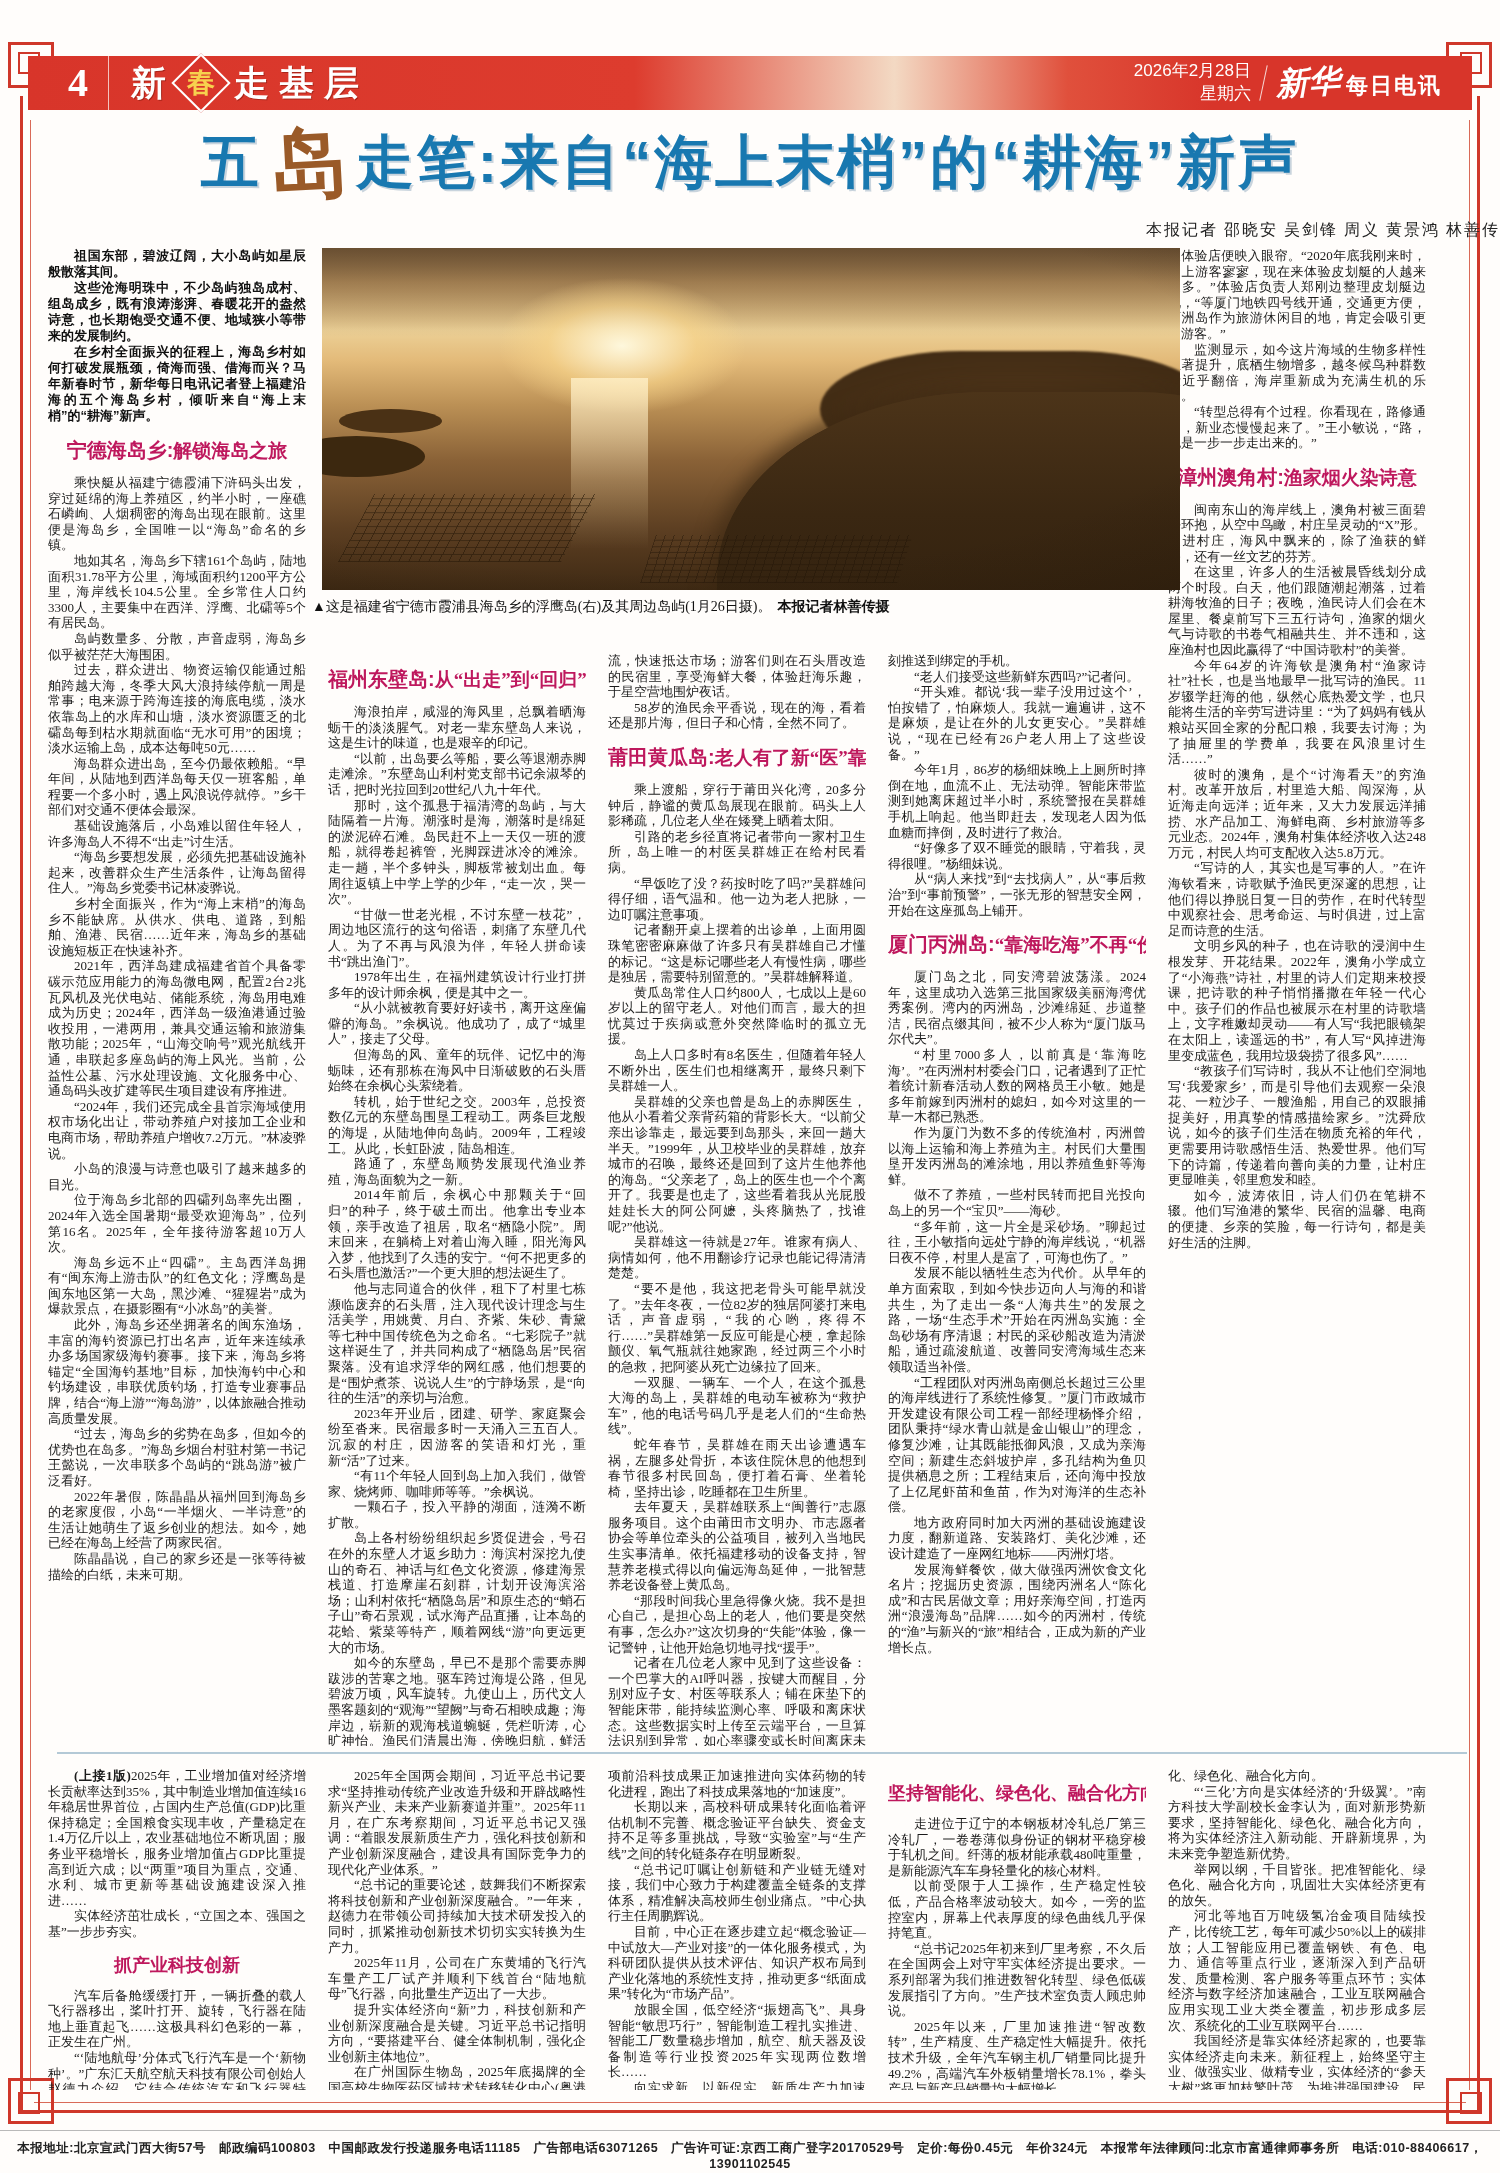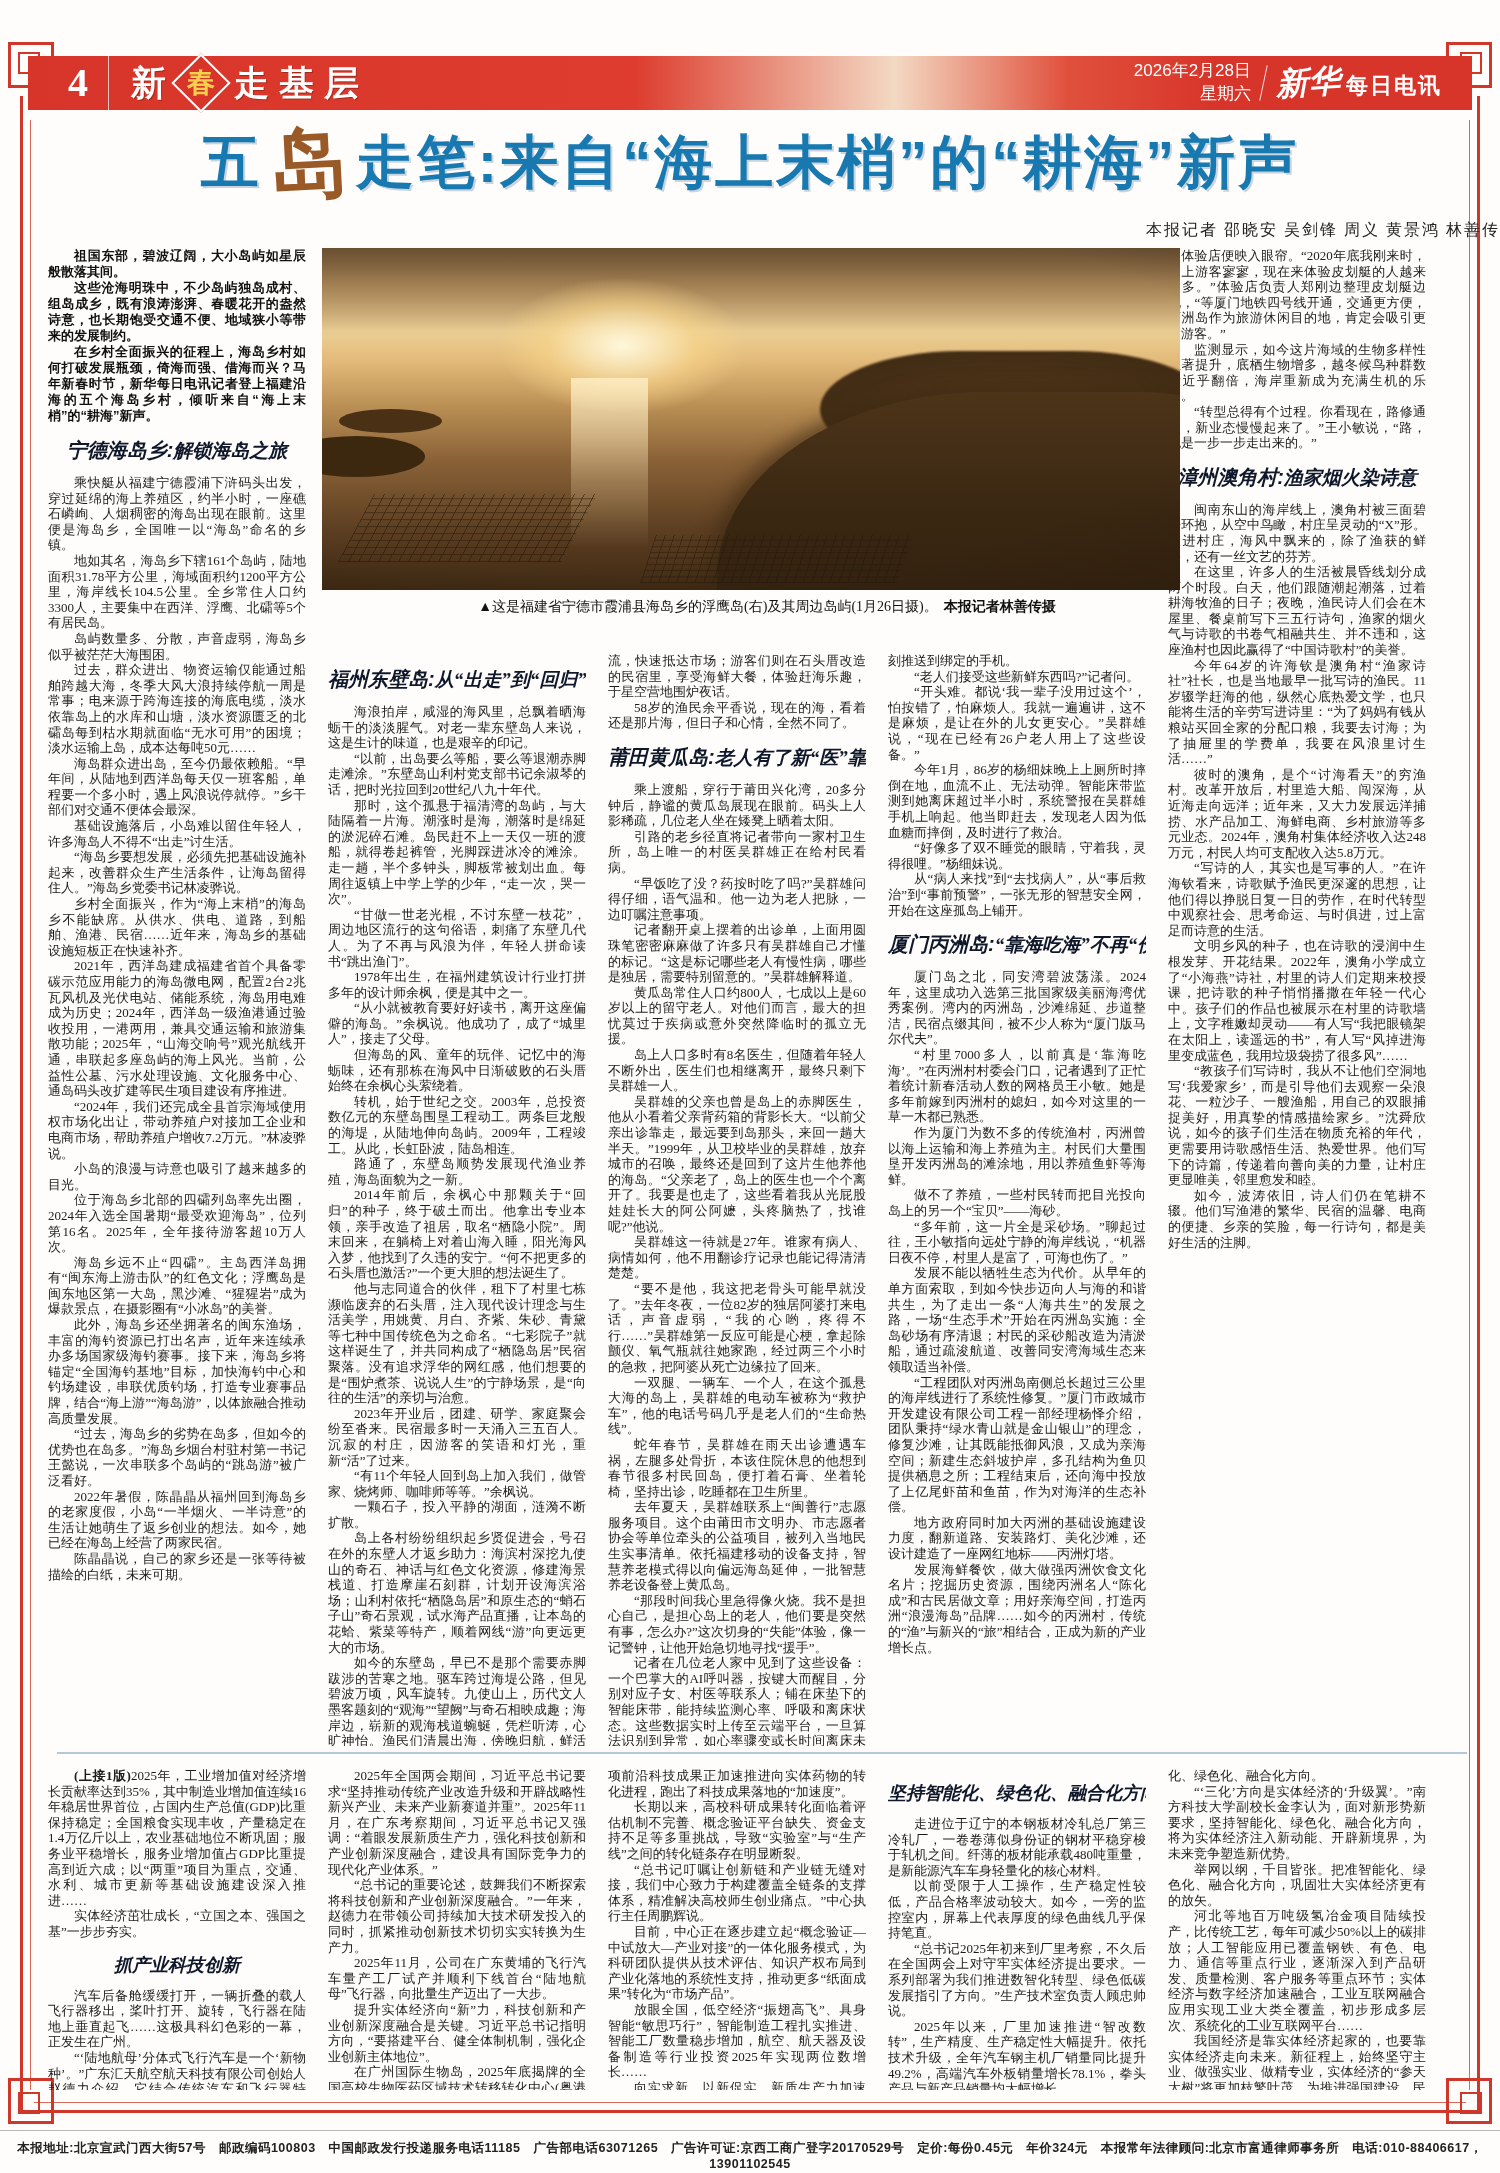--- a/index.html
+++ b/index.html
@@ -53,21 +53,21 @@
   
   .cols{position:absolute;left:48px;width:1410px;display:flex;gap:22px;}
   .cols.main{top:248px;height:1498px;}
   .cols.bottom{top:1768px;height:322px;}
   .col{flex:0 0 258px;width:258px;overflow:hidden;}
   .col p{margin:0;text-indent:2em;font-size:13px;line-height:15.6px;text-align:justify;color:#1b1b1b;
          font-family:"Liberation Serif",serif;}
   .col p.ni{text-indent:0;}
   .col p.lead{font-family:"Liberation Sans",sans-serif;font-weight:bold;color:#101010;line-height:16px;}
   .col p b{font-weight:bold;}
-  .col h3{text-align:center;margin:13px 0 11px;white-space:nowrap;font-weight:bold;color:#0f172a;font-style:italic;}
+  .col h3{text-align:center;margin:13px 0 11px;white-space:nowrap;font-weight:bold;color:#be185d;}
   .h-bold{font-family:"Liberation Sans",sans-serif;font-size:20px;font-weight:900;}
   .h-kai{font-family:"Liberation Serif",serif;font-size:19px;font-weight:bold;}
   .col h3.plain{font-family:"Liberation Sans",sans-serif;font-size:18px;font-weight:900;letter-spacing:0;}
   .pad-photo{padding-top:405px;}
   
   .photo{position:absolute;left:322px;top:248px;width:858px;height:342px;overflow:hidden;
          background:linear-gradient(180deg,#7c5f3e 0%,#c29a64 10%,#ecd096 24%,#e3ba79 33%,#bb9055 46%,#8a6237 62%,#5d3f22 82%,#3f2a14 100%);}
   .ph{position:absolute;}
   .ph-sun{left:14%;top:2%;width:42%;height:70%;
           background:radial-gradient(ellipse 46% 38% at 50% 38%,rgba(255,250,225,.95) 0%,rgba(250,215,140,.6) 45%,rgba(250,215,140,0) 75%);}
@@ -81,21 +81,21 @@
   .ph-islet2{left:-4%;top:55%;width:16%;height:12%;border-radius:50%;background:#3c280f;}
   .ph-raft1{left:4%;top:72%;width:26%;height:20%;opacity:.75;transform:skewX(-28deg);
      background:repeating-linear-gradient(0deg,rgba(40,26,10,.8) 0 1px,transparent 1px 7px),
                 repeating-linear-gradient(90deg,rgba(40,26,10,.8) 0 1px,transparent 1px 10px);}
   .ph-raft2{left:38%;top:84%;width:30%;height:14%;opacity:.6;transform:skewX(-18deg);
      background:repeating-linear-gradient(0deg,rgba(35,22,8,.8) 0 1px,transparent 1px 6px),
                 repeating-linear-gradient(90deg,rgba(35,22,8,.8) 0 1px,transparent 1px 9px);}
   .ph-haze{left:0;top:0;width:100%;height:26%;background:linear-gradient(180deg,rgba(90,66,40,.55),rgba(90,66,40,0));}
   .ph-vig{left:0;top:0;width:100%;height:100%;
      background:radial-gradient(ellipse 120% 100% at 40% 40%,rgba(0,0,0,0) 55%,rgba(30,18,6,.45) 100%);}
-  .photo-caption{position:absolute;left:338px;top:598px;width:858px;text-align:center;font-size:14px;
+  .photo-caption{position:absolute;left:312px;top:598px;width:858px;font-size:14px;
      color:#111;font-family:"Liberation Serif",serif;}
   .photo-caption b{font-family:"Liberation Sans",sans-serif;font-weight:bold;margin-left:6px;}
   
   .divider{position:absolute;left:57px;top:1752px;width:1410px;height:2px;background:#b4c9d6;}
   .footer-rule{position:absolute;left:0;top:2130px;width:1500px;height:1px;background:#b9b9b9;}
   .footer{position:absolute;left:0;top:2140px;width:100%;text-align:center;font-size:12.5px;font-weight:bold;
           color:#222;font-family:"Liberation Sans",sans-serif;letter-spacing:0.5px;}
 </style>
 </head>
 <body>

